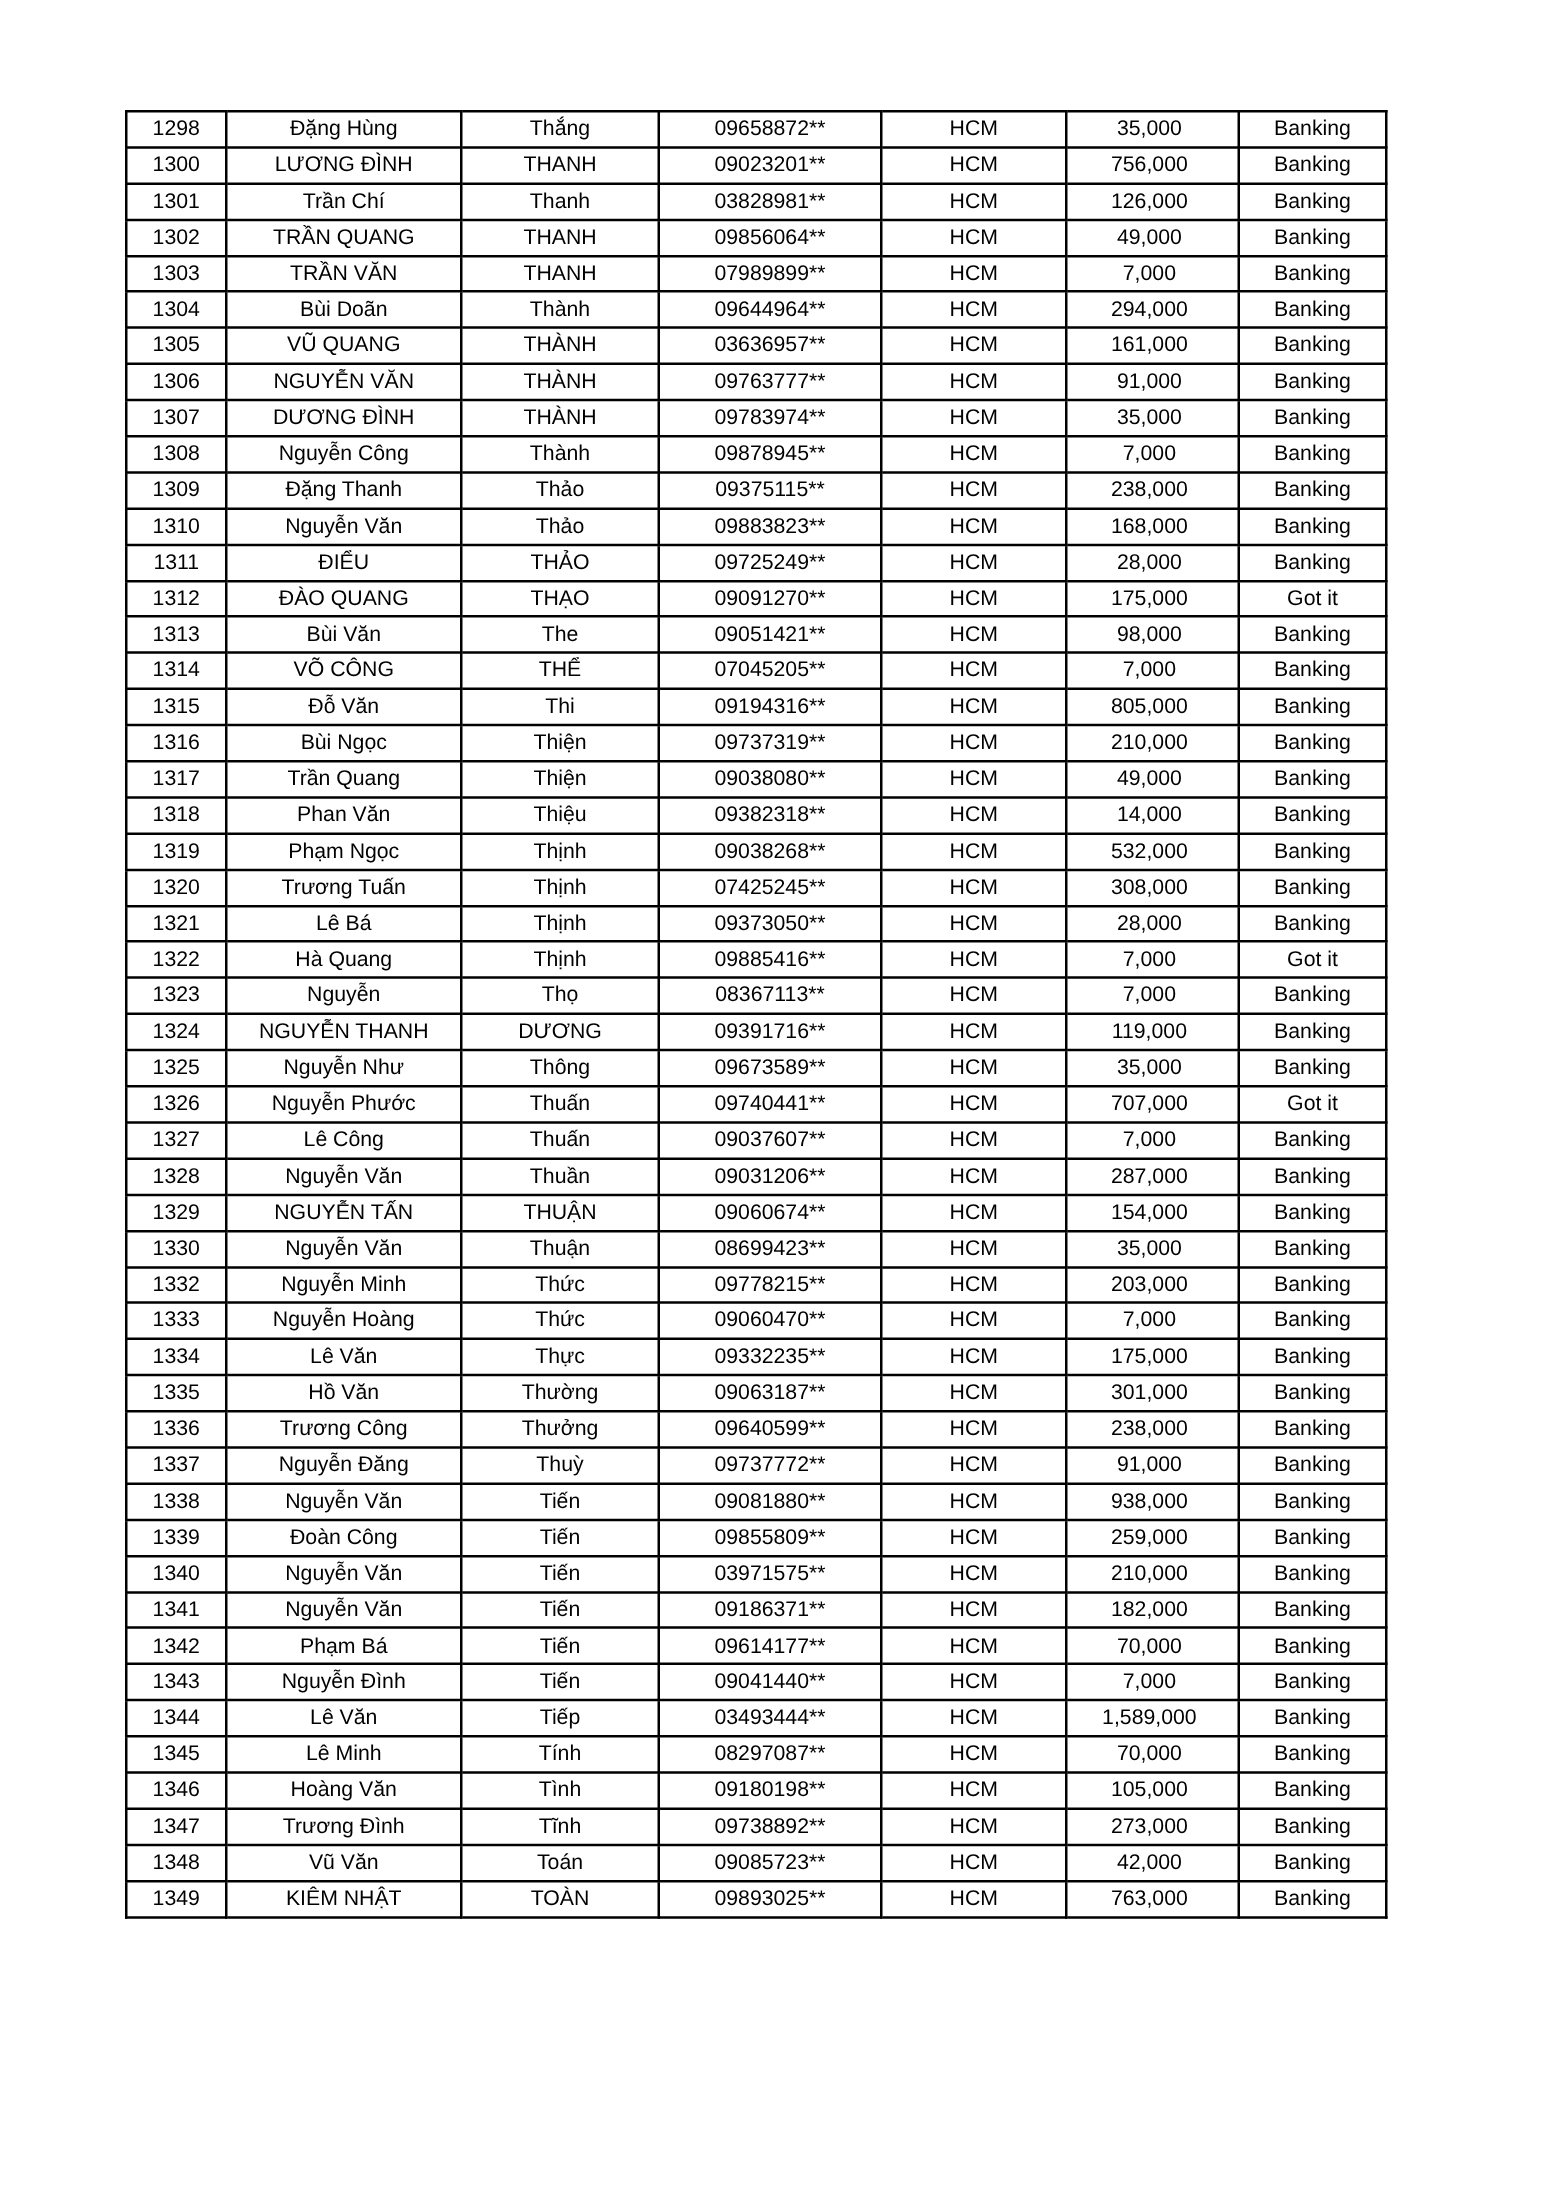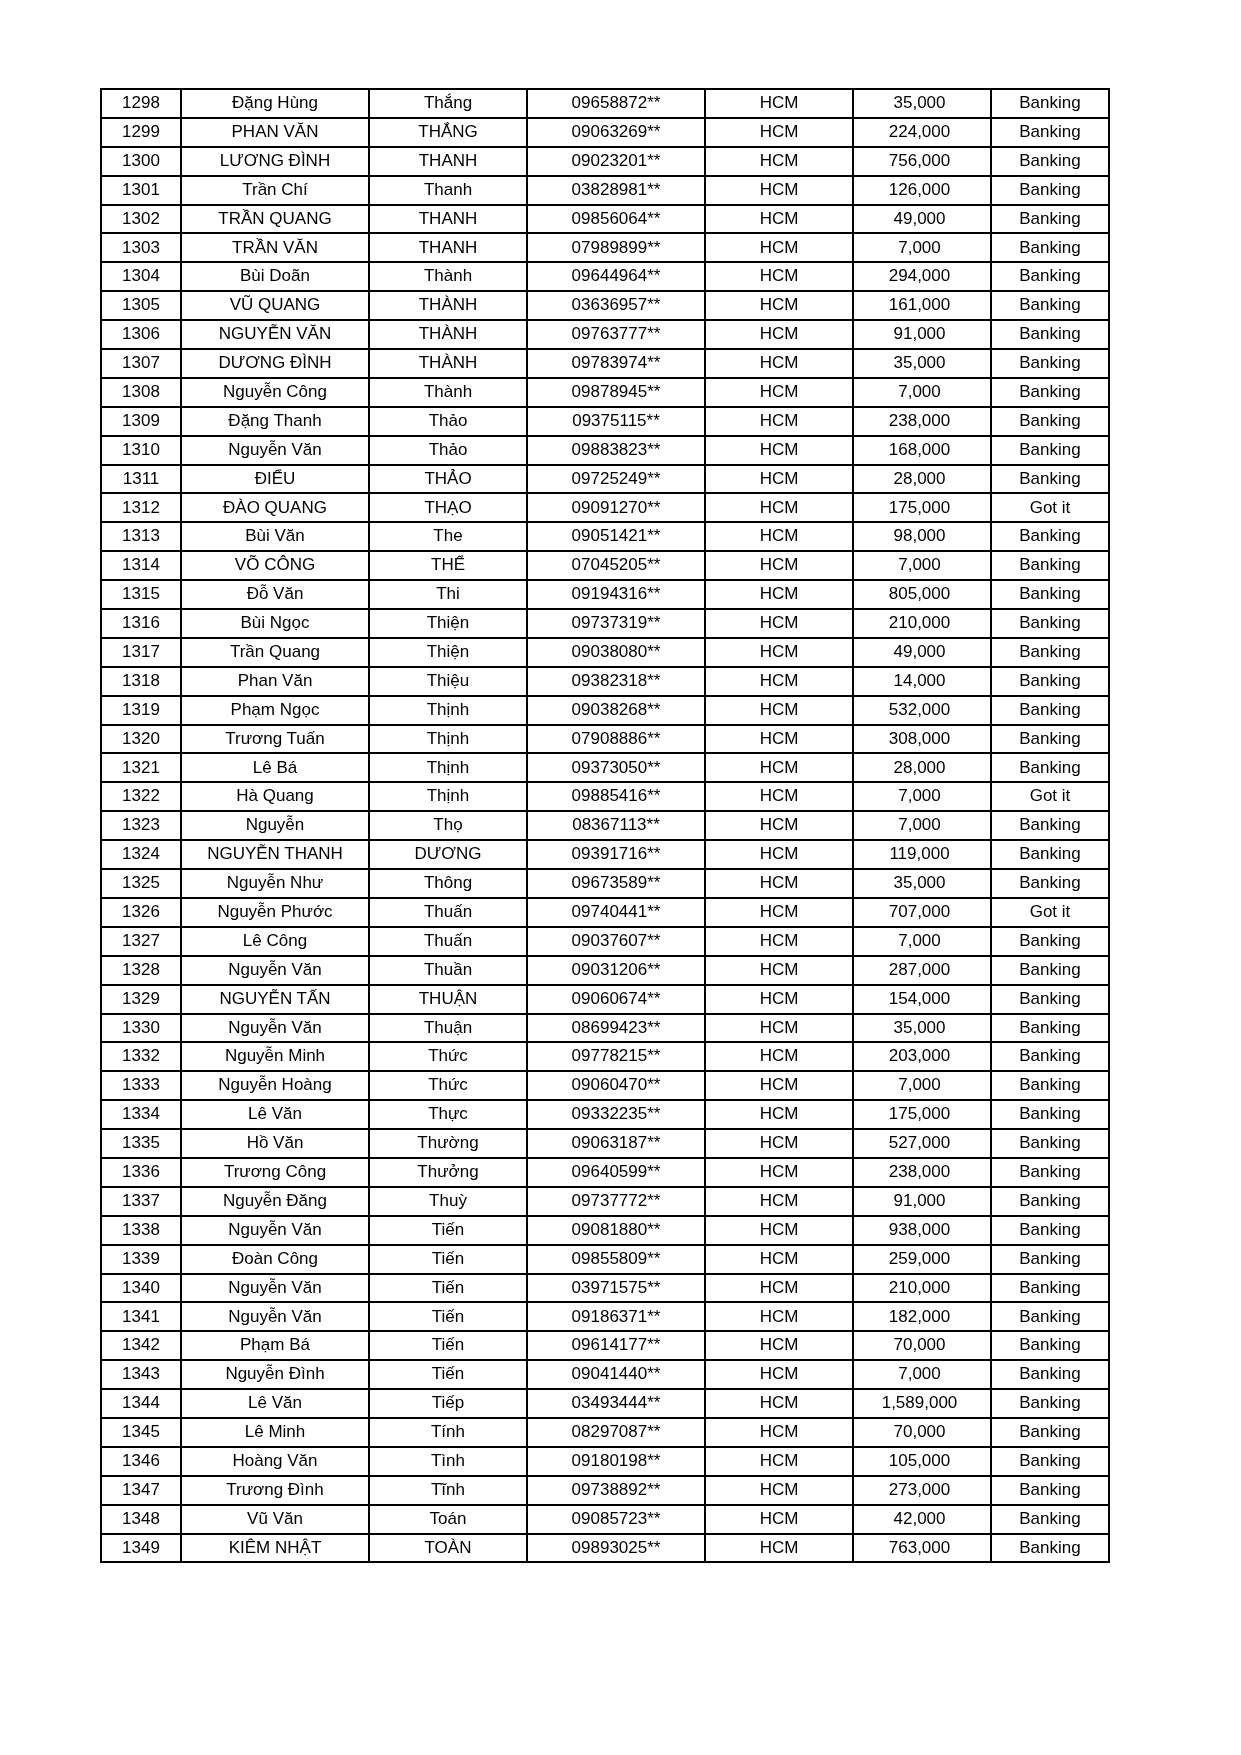--- a/index.html
+++ b/index.html
@@ -58,29 +58,20 @@
         <tr>
           <td>1298</td>
           <td>Đặng Hùng</td>
           <td>Thắng</td>
           <td>09658872**</td>
           <td>HCM</td>
           <td>35,000</td>
           <td>Banking</td>
         </tr>
         <tr>
-          <td>1299</td>
-          <td>PHAN VĂN</td>
-          <td>THẮNG</td>
-          <td>09063269**</td>
-          <td>HCM</td>
-          <td>224,000</td>
-          <td>Banking</td>
-        </tr>
-        <tr>
           <td>1300</td>
           <td>LƯƠNG ĐÌNH</td>
           <td>THANH</td>
           <td>09023201**</td>
           <td>HCM</td>
           <td>756,000</td>
           <td>Banking</td>
         </tr>
         <tr>
           <td>1301</td>
@@ -250,21 +241,21 @@
           <td>Thịnh</td>
           <td>09038268**</td>
           <td>HCM</td>
           <td>532,000</td>
           <td>Banking</td>
         </tr>
         <tr>
           <td>1320</td>
           <td>Trương Tuấn</td>
           <td>Thịnh</td>
-          <td>07908886**</td>
+          <td>07425245**</td>
           <td>HCM</td>
           <td>308,000</td>
           <td>Banking</td>
         </tr>
         <tr>
           <td>1321</td>
           <td>Lê Bá</td>
           <td>Thịnh</td>
           <td>09373050**</td>
           <td>HCM</td>
@@ -378,21 +369,21 @@
           <td>HCM</td>
           <td>175,000</td>
           <td>Banking</td>
         </tr>
         <tr>
           <td>1335</td>
           <td>Hồ Văn</td>
           <td>Thường</td>
           <td>09063187**</td>
           <td>HCM</td>
-          <td>527,000</td>
+          <td>301,000</td>
           <td>Banking</td>
         </tr>
         <tr>
           <td>1336</td>
           <td>Trương Công</td>
           <td>Thưởng</td>
           <td>09640599**</td>
           <td>HCM</td>
           <td>238,000</td>
           <td>Banking</td>

